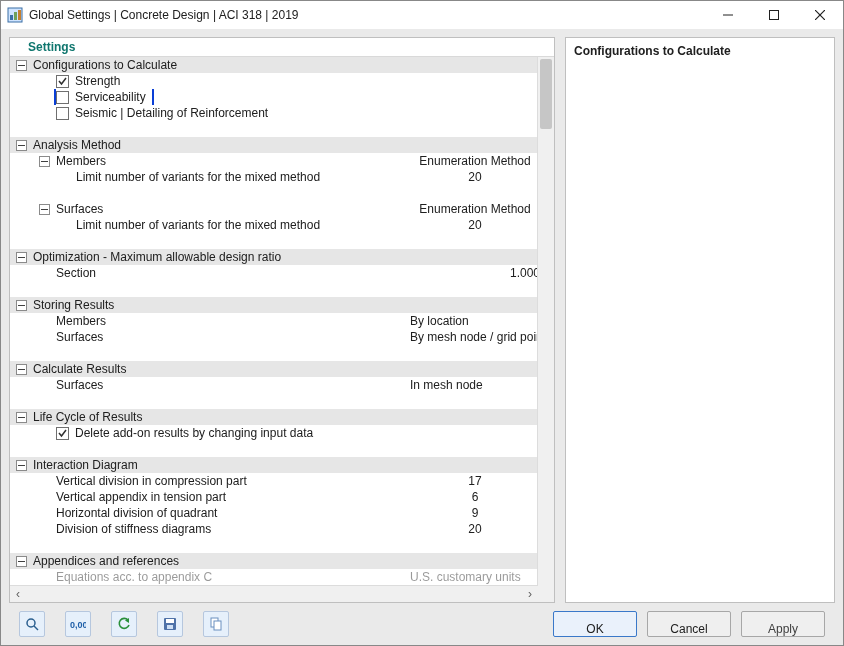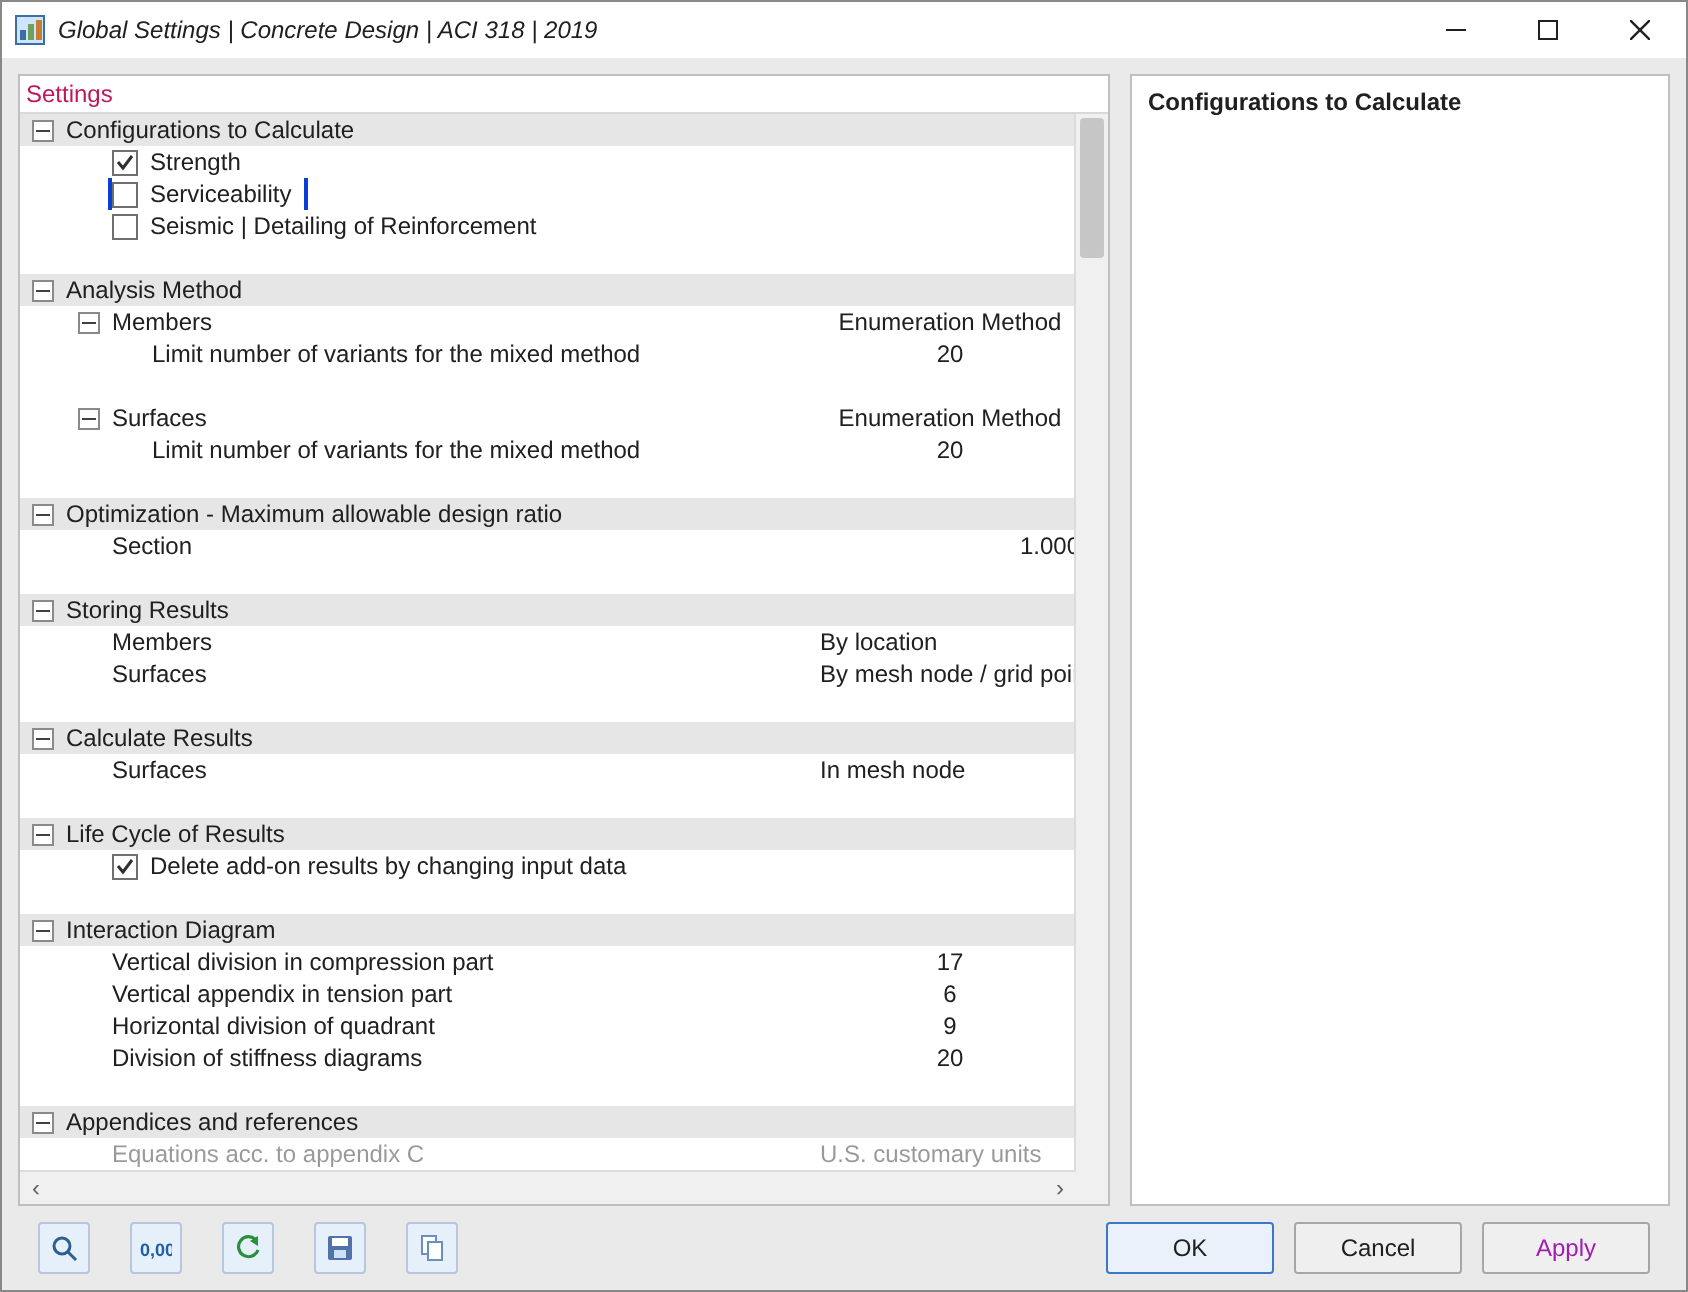--- a/index.html
+++ b/index.html
@@ -1,27 +1,27 @@
 <!DOCTYPE html>
 <html><head>
 <meta charset="utf-8">
 <style>
   html,body{margin:0;padding:0;font-family:"Segoe UI",Tahoma,sans-serif;font-size:12px;color:#202020;background:#fff;}
   .window{width:844px;height:646px;border:1px solid #888;box-sizing:border-box;display:flex;flex-direction:column;position:relative;background:#fff;}
-  .titlebar{height:28px;display:flex;align-items:center;padding:0 0 0 6px;background:#fff;font-style:italic;}
+  .titlebar{height:28px;display:flex;align-items:center;padding:0 0 0 6px;background:#fff;}
   .titlebar .app-icon{width:16px;height:16px;margin-right:6px;}
   .titlebar .title{flex:0 0 auto;}
   .titlebar .spacer{flex:1 1 auto;}
   .win-btn{width:46px;height:28px;display:flex;align-items:center;justify-content:center;}
   .win-btn svg{display:block;}
   .client{flex:1 1 auto;background:#eaeaea;padding:8px 8px 0 8px;box-sizing:border-box;display:flex;flex-direction:column;min-height:0;}
   .panes{flex:1 1 auto;display:flex;gap:10px;min-height:0;}
   .left-pane{flex:1 1 auto;background:#fff;border:1px solid #bfbfbf;display:flex;flex-direction:column;min-width:0;}
   .right-pane{width:270px;background:#fff;border:1px solid #bfbfbf;box-sizing:border-box;padding:4px 8px;}
-  .pane-header{font-weight:400;color:#be185d;padding:0 3px;height:18px;display:flex;align-items:center;}
+  .pane-header{font-weight:700;color:#0f766e;padding:0 18px;height:18px;display:flex;align-items:center;}
   .right-pane .pane-header{color:#202020;font-weight:600;padding:0;}
   .tree-wrap{flex:1 1 auto;position:relative;min-height:0;display:flex;flex-direction:column;}
   .tree-scroll{flex:1 1 auto;overflow:hidden;position:relative;border-top:1px solid #d9d9d9;}
   .tree{position:absolute;inset:0 16px 16px 0;overflow:hidden;}
   .vscroll{position:absolute;top:0;right:0;bottom:16px;width:16px;background:#f0f0f0;border-left:1px solid #dcdcdc;}
   .vscroll .thumb{position:absolute;left:2px;right:2px;top:2px;height:70px;background:#c6c6c6;border-radius:2px;}
   .hscroll{position:absolute;left:0;right:16px;bottom:0;height:16px;background:#f0f0f0;border-top:1px solid #dcdcdc;display:flex;align-items:center;}
   .hscroll .arrow{width:16px;height:16px;display:flex;align-items:center;justify-content:center;color:#606060;}
   .hscroll .track{flex:1 1 auto;}
   .corner{position:absolute;right:0;bottom:0;width:16px;height:16px;background:#f0f0f0;}
@@ -33,23 +33,23 @@
   .spacer-1{display:inline-block;width:23px;flex:0 0 23px;}
   .spacer-2{display:inline-block;width:46px;flex:0 0 46px;}
   .tree-line{display:inline-block;width:20px;flex:0 0 20px;height:16px;position:relative;}
   .checkbox{width:13px;height:13px;border:1px solid #6f6f6f;box-sizing:border-box;display:flex;align-items:center;justify-content:center;flex:0 0 13px;margin-right:6px;background:#fff;}
   .checkbox svg{display:block;}
   .hl{outline:2px solid #0a3fd6;outline-offset:0;}
   .footer{height:42px;display:flex;align-items:center;padding:0 10px;}
   .toolbar{display:flex;gap:20px;align-items:center;}
   .tbtn{width:24px;height:24px;border:1px solid #b6c7de;background:#e6f0fb;display:flex;align-items:center;justify-content:center;border-radius:2px;}
   .footer .spacer{flex:1 1 auto;}
-  .btn{width:82px;height:24px;border:1px solid #a7a7a7;background:#efefef;display:flex;align-items:center;justify-content:center;border-radius:2px;margin-left:10px;}
+  .btn{width:82px;height:24px;border:1px solid #a7a7a7;background:#efefef;display:flex;align-items:flex-end;justify-content:center;border-radius:2px;margin-left:10px;}
   .btn.primary{border:1px solid #3a78c9;background:#eaf1fb;}
-  .btn.disabled{color:#a21caf;}
+  .btn.disabled{color:#404040;}
   .sect-toggle{width:11px;height:11px;border:1px solid #8a8a8a;box-sizing:border-box;display:inline-flex;align-items:center;justify-content:center;flex:0 0 11px;margin:0 6px 0 6px;background:#fff;}
 </style>
 </head>
 <body>
 
 <div class="window">
 
   <div class="titlebar">
     <span class="app-icon">
       <svg width="16" height="16">

